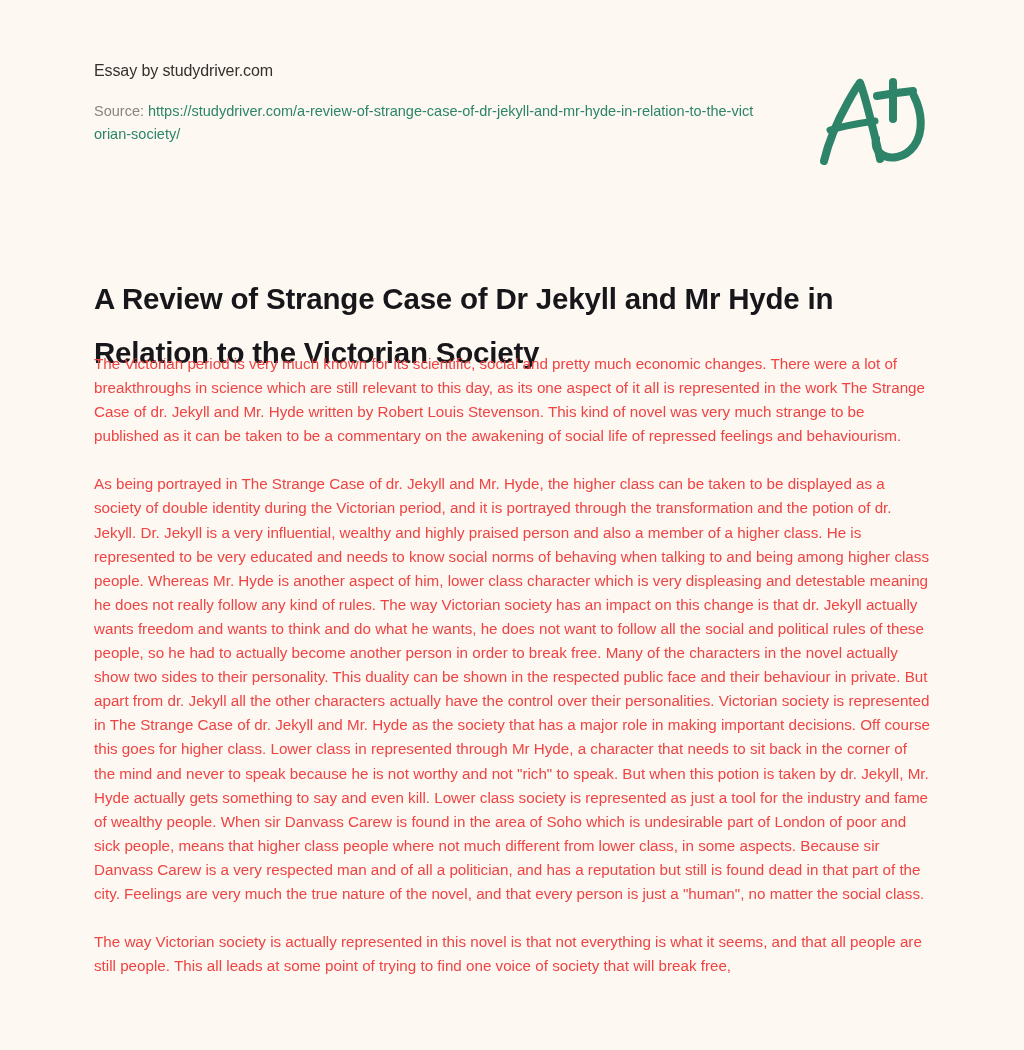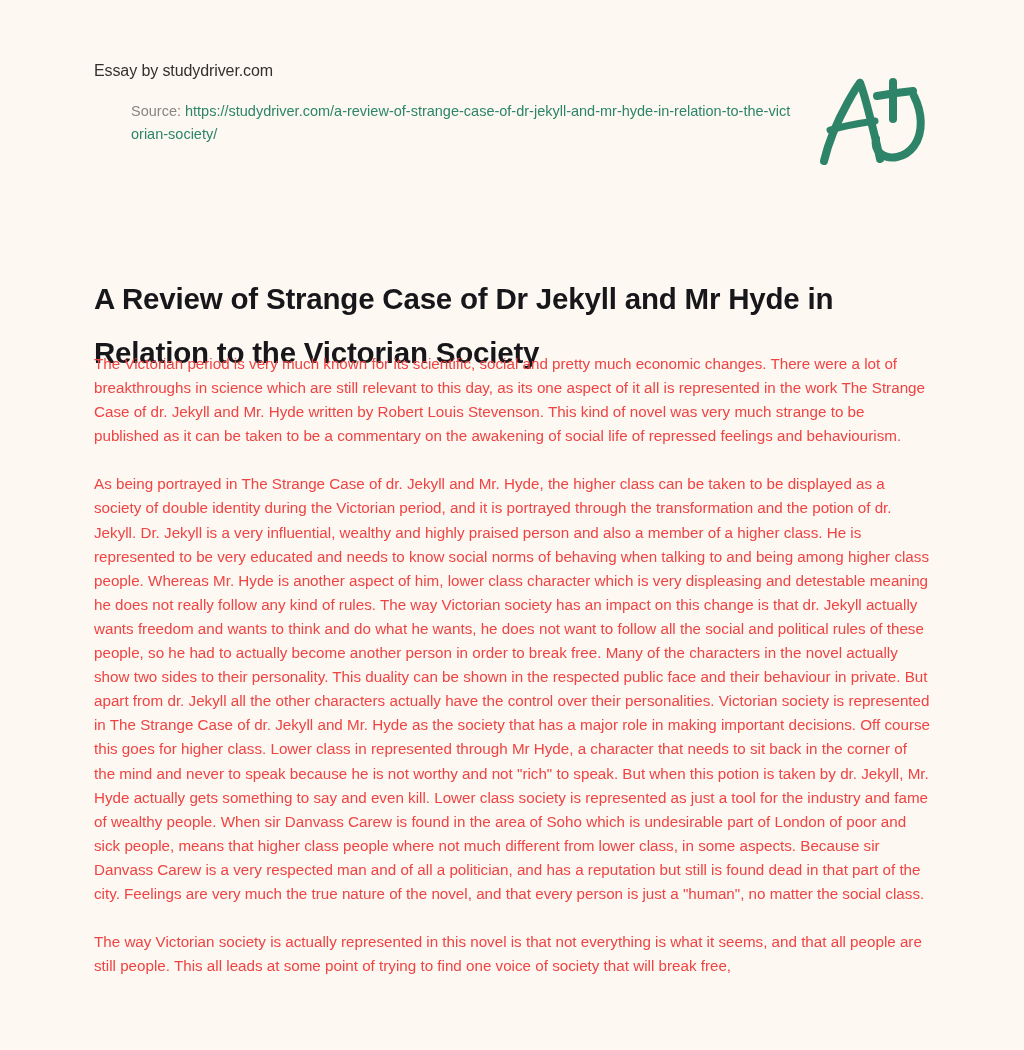--- a/index.html
+++ b/index.html
@@ -39,21 +39,20 @@
     line-height: 26px;
   }
 
   .source-line {
     margin-top: 16px;
     font-size: 14.5px;
     line-height: 23px;
     color: #8A8580;
     max-width: 660px;
     word-break: break-word;
-    margin-left: 37px;
   }
 
   .source-label {
     color: #8A8580;
   }
 
   .source-url {
     color: #2C8569;
     text-decoration: none;
     word-break: break-all;

